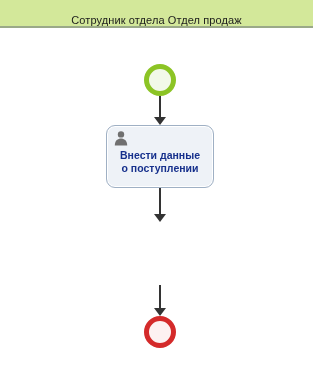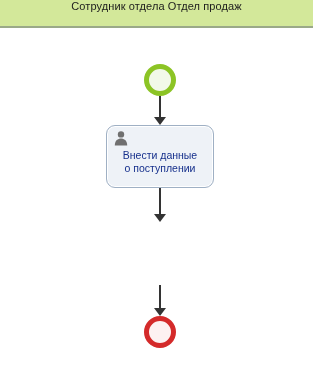--- a/index.html
+++ b/index.html
@@ -25,21 +25,21 @@
   .lane-header {
     position: absolute;
     left: 0;
     top: 0;
     width: 313px;
     height: 28px;
     background: #d3e89a;
     border-bottom: 2px solid #9aa988;
     box-sizing: border-box;
     display: flex;
-    align-items: flex-start;
+    align-items: flex-end;
     justify-content: center;
   }
   .lane-header-title {
     font-size: 11px;
     color: #1c1c1c;
     letter-spacing: 0.1px;
     white-space: nowrap;
   }
 
   
@@ -96,21 +96,21 @@
 
   .task-label {
     text-align: center;
     line-height: 13px;
     font-size: 10.5px;
     padding: 0 4px;
     white-space: pre-line;
   }
   .task-user .task-label {
     color: #16308c;
-    font-weight: normal;
+    font-weight: bold;
     margin-top: 11px;
   }
   .task-script .task-label {
     color: #111111;
     margin-top: 9px;
   }
 
   
   .task-icon {
     position: absolute;

